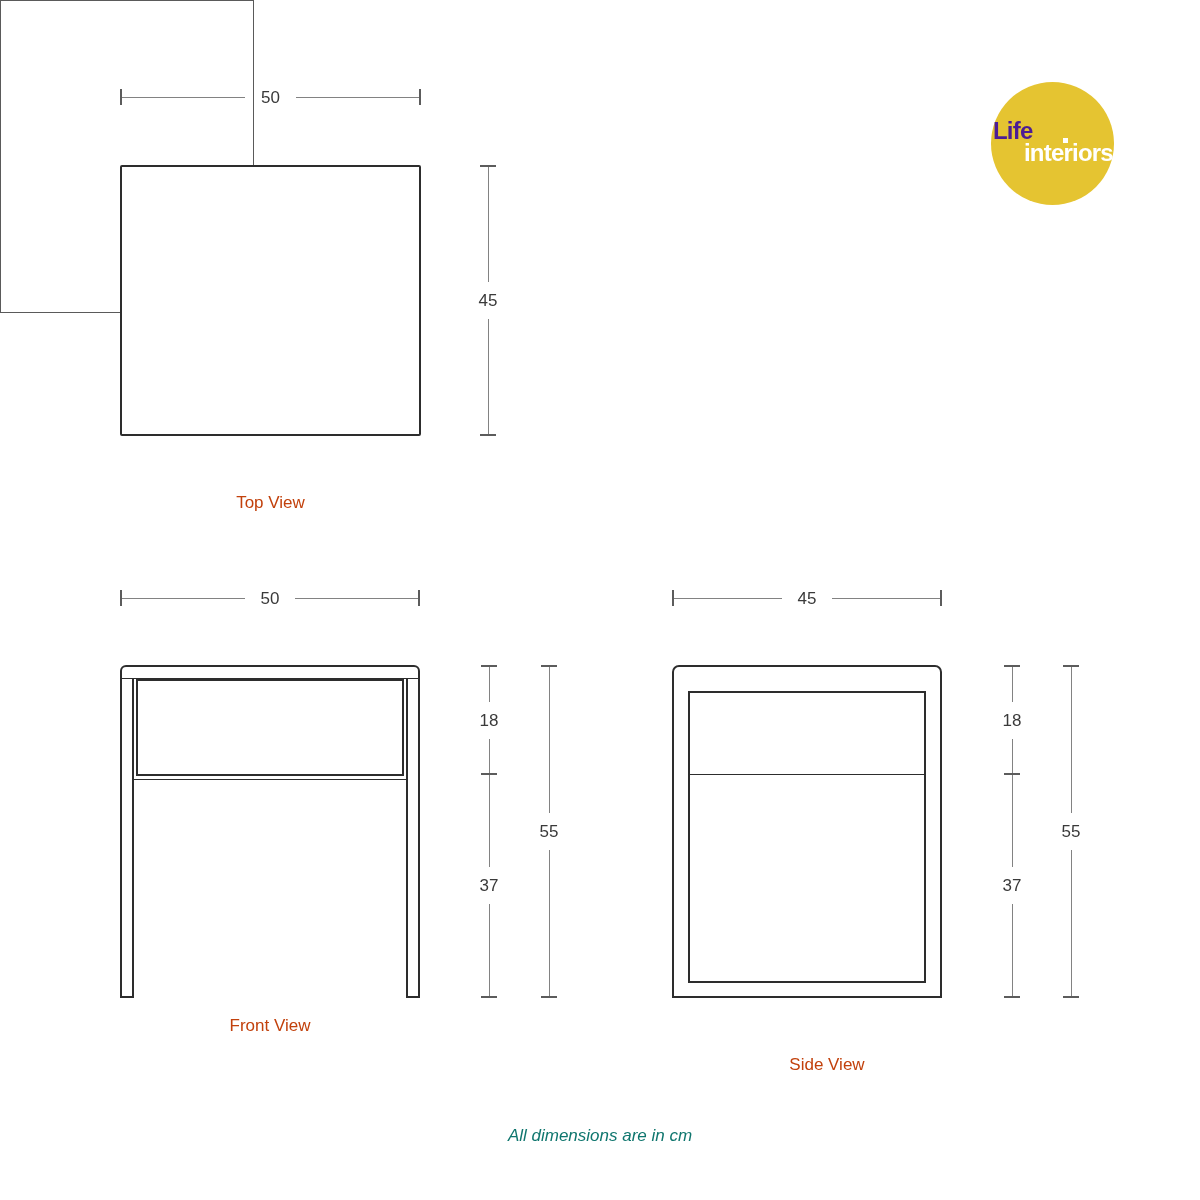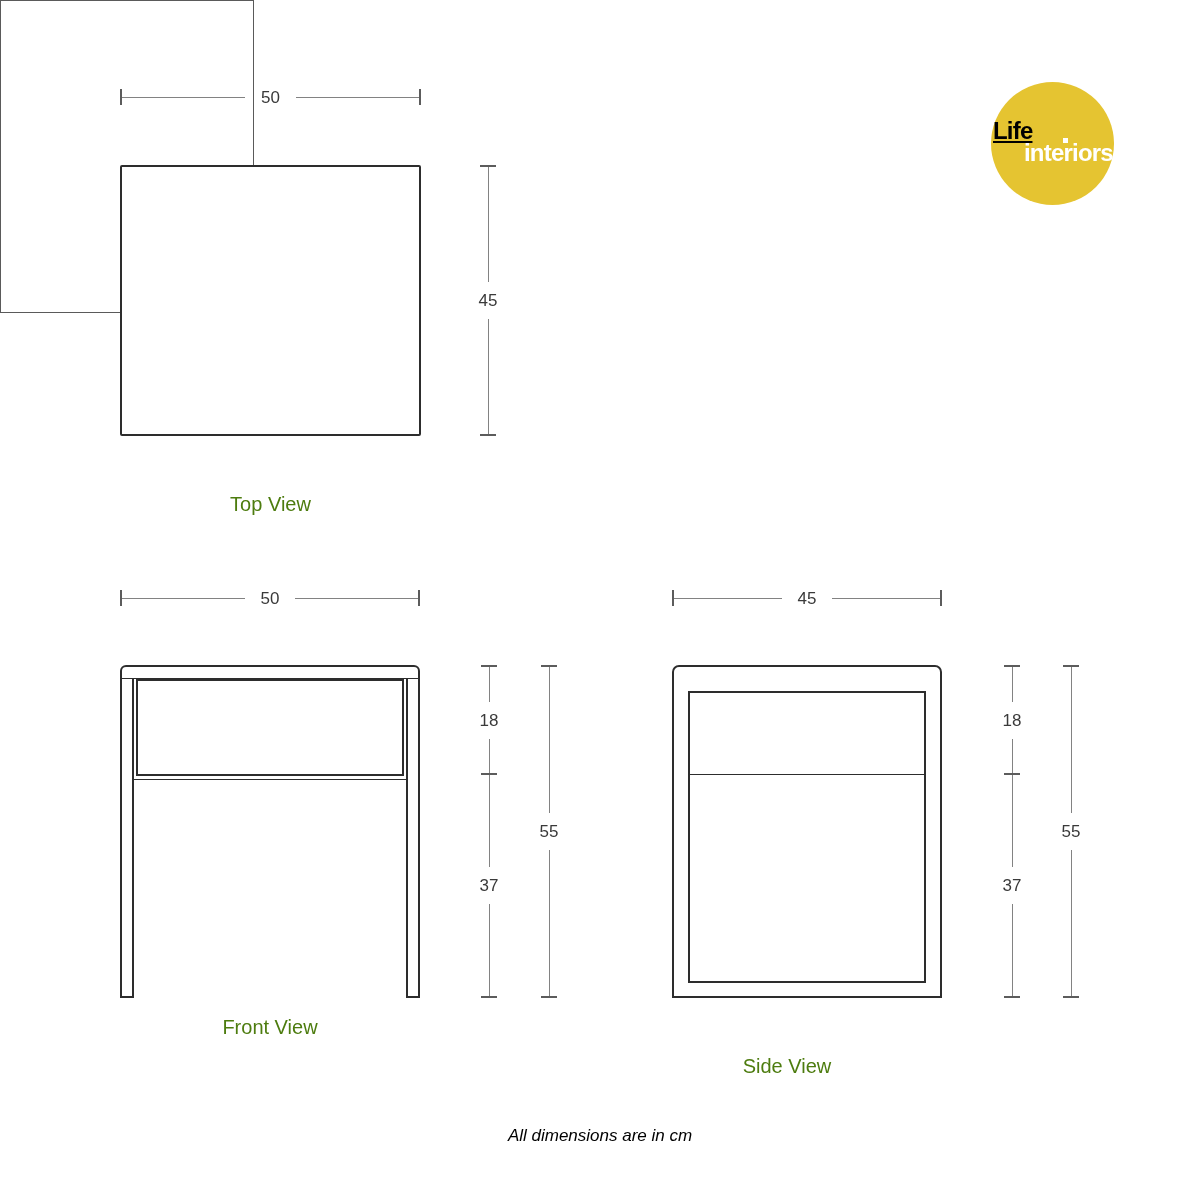--- a/index.html
+++ b/index.html
@@ -41,26 +41,26 @@
   .dim-fv-w { left:120px; top:590px; width:300px; }
   .dim-fv-18{ left:481px; top:665px; height:110px; }
   .dim-fv-37{ left:481px; top:775px; height:223px; }
   .dim-fv-55{ left:541px; top:665px; height:333px; }
   .dim-sv-w { left:672px; top:590px; width:270px; }
   .dim-sv-18{ left:1004px; top:665px; height:110px; }
   .dim-sv-37{ left:1004px; top:775px; height:223px; }
   .dim-sv-55{ left:1063px; top:665px; height:333px; }
 
   
-  .caption { position:absolute; font-size:20px; color:#4d7c0f; text-align:center; }
+  .caption { position:absolute; font-size:17px; color:#c2410c; text-align:center; }
   .cap-top   { left:120px; width:301px; top:493px; }
   .cap-front { left:120px; width:300px; top:1016px; }
-  .cap-side  { left:652px; width:270px; top:1055px; }
+  .cap-side  { left:692px; width:270px; top:1055px; }
   .footnote  { position:absolute; left:0; width:1200px; top:1126px; text-align:center;
-               font-size:17px; font-style:italic; color:#000000; }
+               font-size:17px; font-style:italic; color:#0f766e; }
 
   
   .logo { position:absolute; left:991px; top:82px; width:123px; height:123px;
           border-radius:50%; }
   .logo .l1, .logo .l2 { position:absolute; left:2px; color:#fff; font-weight:bold;
           font-size:24px; line-height:1; letter-spacing:-0.8px; white-space:nowrap; }
   .logo .l1 { top:37px; }
   .logo .l2 { top:59px;padding-left:31px; }
   .logo .dot { position:absolute; left:72px; top:56px; width:5px; height:5px; background:#fff; }
 </style>
@@ -158,18 +158,18 @@
     <span class="val">55</span>
     <i class="seg"></i>
     <i class="tick"></i>
   </div>
 
   <div class="caption cap-side">Side View</div>
 
   <div class="footnote">All dimensions are in cm</div>
 
   <div class="logo" style="background: rgb(229, 196, 49);">
-    <span class="l1" style="color: #000000; text-decoration: underline;">Life</span>
+    <span class="l1" style="color: #4c1d95;">Life</span>
     <span class="l2" style="color: rgb(255, 255, 255);">interiors</span>
     <span class="dot"></span>
   </div>
 
 </div>
 
 </body></html>

